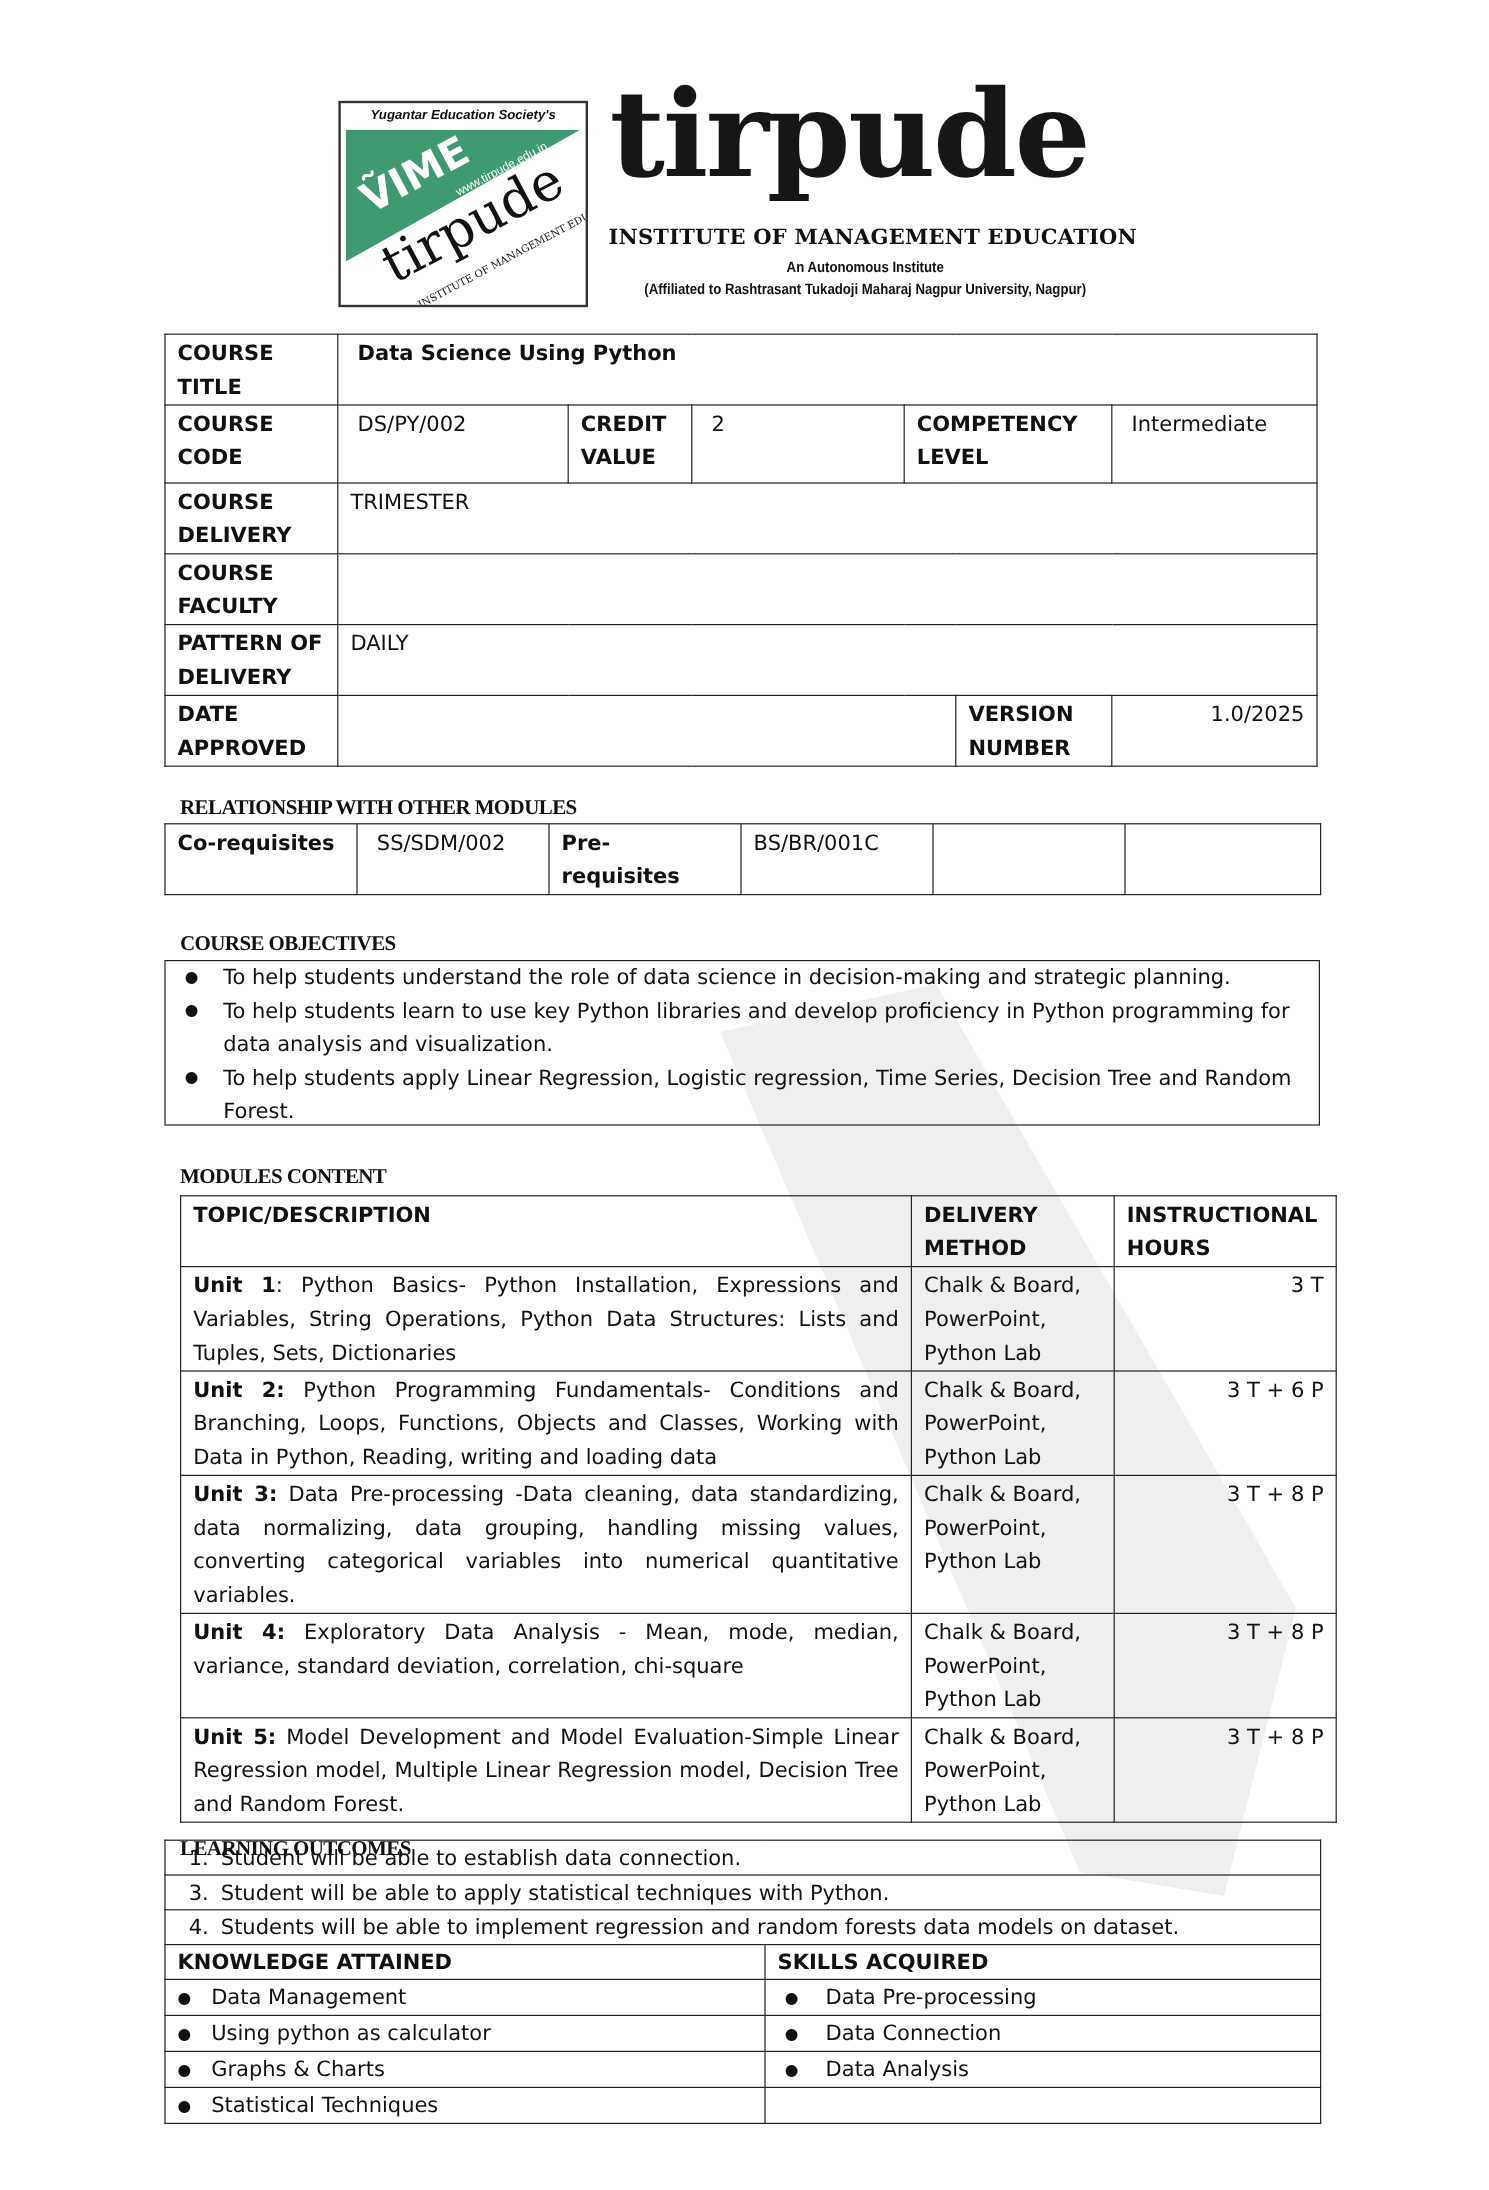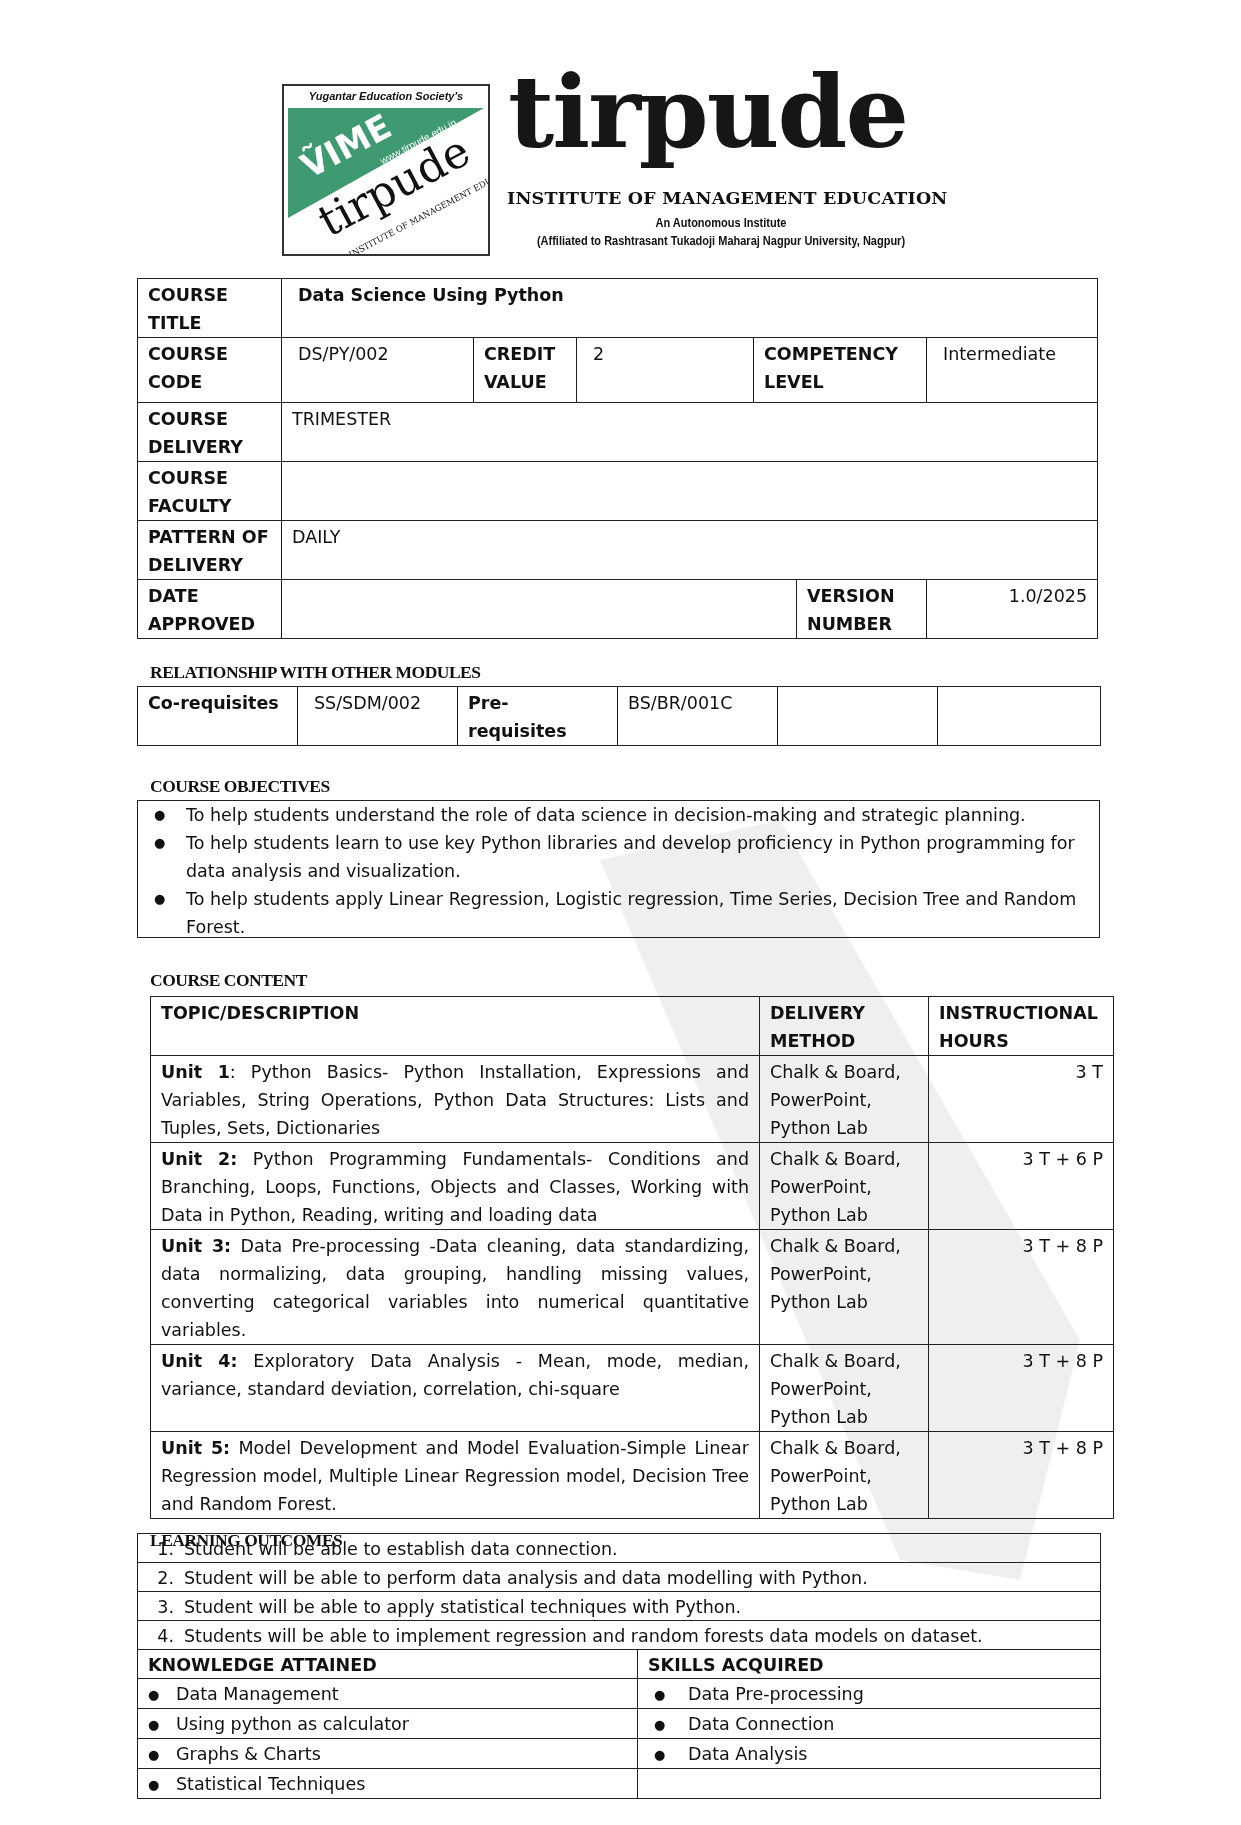--- a/index.html
+++ b/index.html
@@ -124,21 +124,21 @@
 
 <div class="section-title" style="top:776px;">COURSE OBJECTIVES</div>
 <div class="abs doc" style="left:137px; top:800px; width:963px; height:138px; border:1.5px solid #222; box-sizing:border-box; padding:0 16px 0 10px;">
   <ul class="obj">
     <li>To help students understand the role of data science in decision-making and strategic planning.</li>
     <li>To help students learn to use key Python libraries and develop proficiency in Python programming for data analysis and visualization.</li>
     <li>To help students apply Linear Regression, Logistic regression, Time Series, Decision Tree and Random Forest.</li>
   </ul>
 </div>
 
-<div class="section-title" style="top:970px;">COURSE CONTENT</div>
+<div class="section-title" style="top:970px;">MODULES CONTENT</div>
 <table style="left:137px; top:996px; width:963px;margin-left:13px;">
   <colgroup>
     <col style="width:609px">
       <col style="width:169px">
       <col style="width:185px">
   </colgroup>
   <tbody>
       <tr style="height:57px">
     <td class="b">TOPIC/DESCRIPTION</td>
     <td class="b">DELIVERY METHOD</td>
@@ -176,23 +176,20 @@
 <table style="left:137px; top:1533px; width:963px;">
   <colgroup>
     <col style="width:500px">
       <col style="width:463px">
   </colgroup>
   <tbody>
       <tr style="height:29px">
     <td colspan="2" style="padding-left:0; line-height:26px"><span class="num">1.</span><span>Student will be able to establish data connection.</span></td>
   </tr>
   <tr style="height:29px">
-    <td colspan="2" style="padding-left:0; line-height:26px"><span class="num">2.</span><span>Student will be able to perform data analysis and data modelling with Python.</span></td>
-  </tr>
-  <tr style="height:29px">
     <td colspan="2" style="padding-left:0; line-height:26px"><span class="num">3.</span><span>Student will be able to apply statistical techniques with Python.</span></td>
   </tr>
   <tr style="height:29px">
     <td colspan="2" style="padding-left:0; line-height:26px"><span class="num">4.</span><span>Students will be able to implement regression and random forests data models on dataset.</span></td>
   </tr>
   <tr style="height:29px">
     <td class="b" style="line-height:26px">KNOWLEDGE ATTAINED</td>
     <td class="b" style="line-height:26px">SKILLS ACQUIRED</td>
   </tr>
   <tr style="height:29px">

